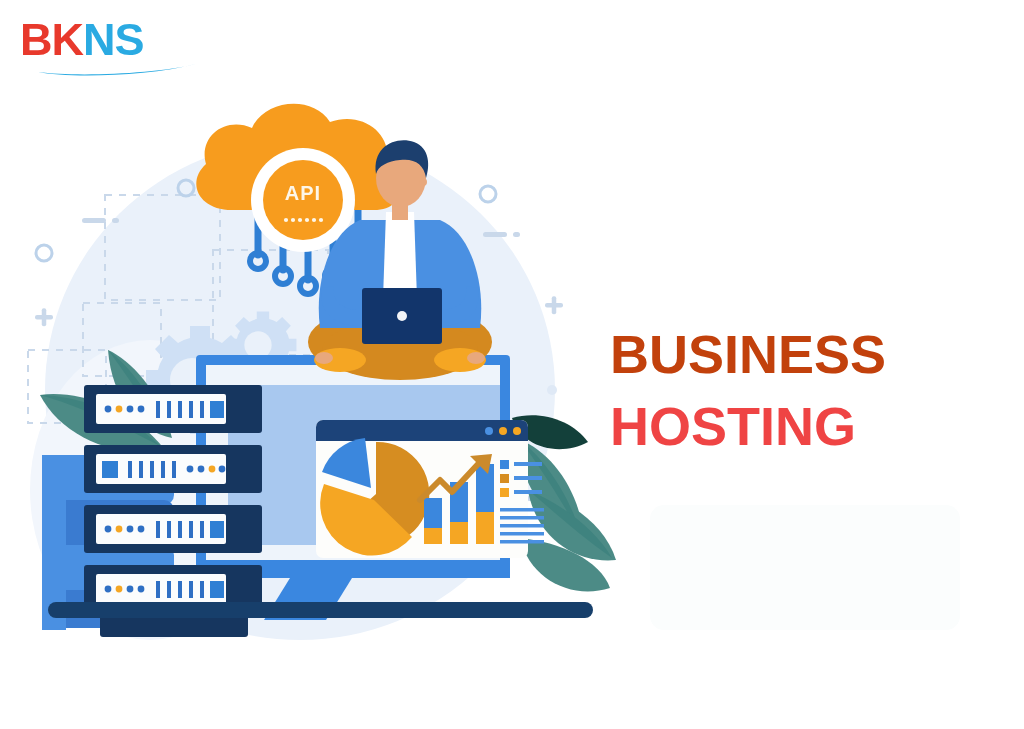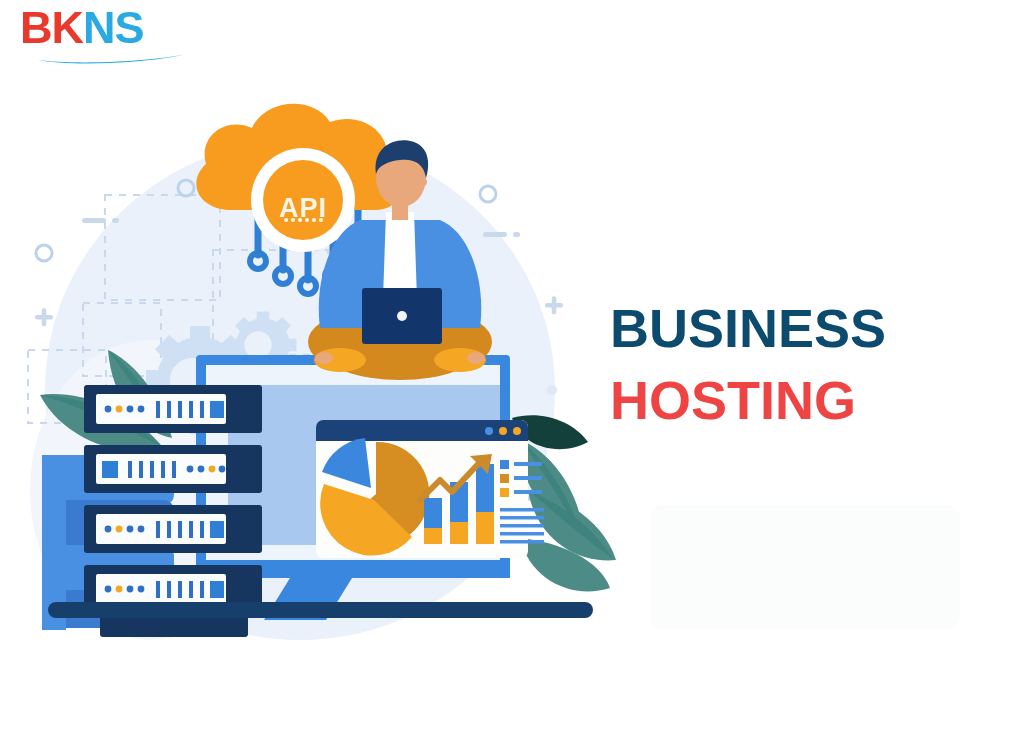--- a/index.html
+++ b/index.html
@@ -16,21 +16,21 @@
     width: 1024px;
     height: 729px;
     background: #ffffff;
     overflow: hidden;
   }
 
   
   #logo {
     position: absolute;
     left: 14px;
-    top: 4px;
+    top: 16px;
     width: 190px;
     height: 64px;
   }
   #logo-wordmark {
     font-family: "Liberation Sans", sans-serif;
     font-weight: 700;
     font-size: 45px;
     letter-spacing: -1px;
     line-height: 48px;
     white-space: nowrap;
@@ -54,21 +54,21 @@
     width: 400px;
   }
   .headline-line {
     font-family: "Liberation Sans", sans-serif;
     font-weight: 700;
     font-size: 54px;
     line-height: 72px;
     letter-spacing: 0px;
     white-space: nowrap;
   }
-  #headline-business { color: #0c4a6e; }
+  #headline-business { color: #c2410c; margin-top: 26px; }
   #headline-hosting  { color: #ef4444; }
 
   
   #soft-panel {
     position: absolute;
     left: 650px;
     top: 505px;
     width: 310px;
     height: 125px;
     background: #fbfdfd;
@@ -82,26 +82,26 @@
     top: 60px;
     width: 640px;
     height: 600px;
   }
   #illustration svg { display: block; }
 
   
   #api-label {
     position: absolute;
     left: 258px;
-    top: 193px;
+    top: 182px;
     width: 90px;
     text-align: center;
     font-family: "Liberation Sans", sans-serif;
     font-weight: 700;
-    font-size: 27px;
+    font-size: 20px;
     letter-spacing: 1px;
     color: #fdf6e8;
     pointer-events: none;
   }
 </style>
 </head>
 <body>
 
 <div id="banner">
 

